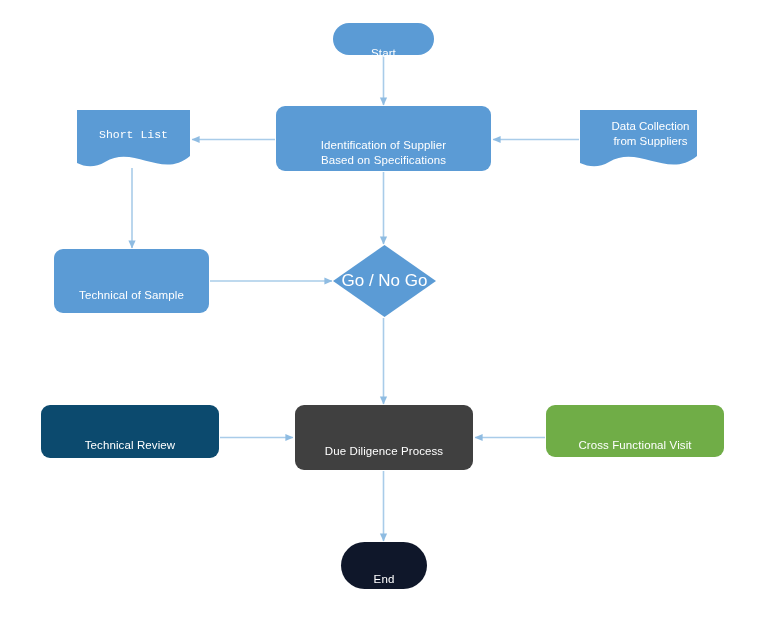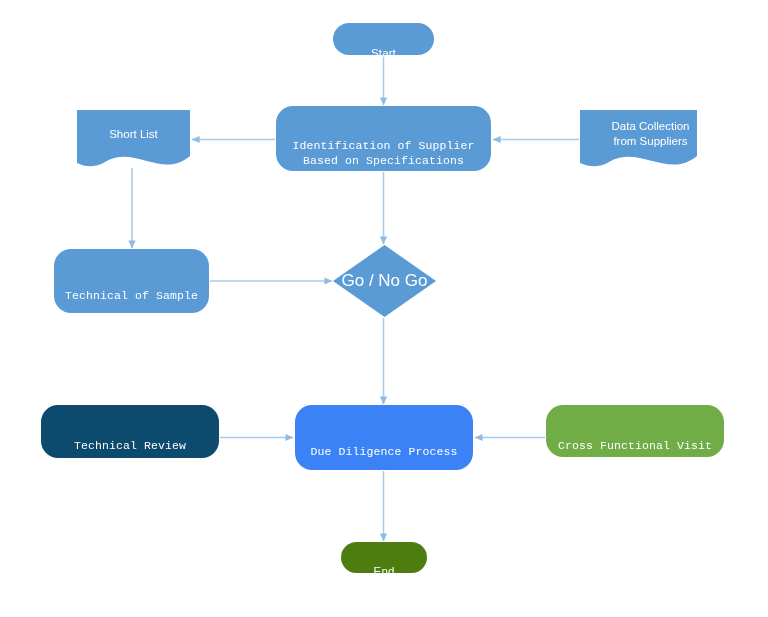--- a/index.html
+++ b/index.html
@@ -34,22 +34,21 @@
   .node .label {
     display: block;
     white-space: pre-line;
     padding: 0 6px;
     margin-top: 28px;
   }
   .terminator {
     border-radius: 999px;
   }
   .process {
-    border-radius: 17px;
-    font-family: Liberation Mono, monospace;
+    border-radius: 9px;
   }
   .doc-wrap {
     position: absolute;
     z-index: 3;
   }
   .doc-wrap svg {
     position: absolute;
     left: 0;
     top: 0;
     display: block;
@@ -142,21 +141,21 @@
 
   <div class="node process" id="node-identification" style="left: 276px; top: 106px; width: 215px; height: 65px; background: rgb(91, 155, 213);">
     <span class="label">Identification of Supplier
 Based on Specifications</span>
   </div>
 
   <div class="doc-wrap" id="node-short-list" style="left: 77px; top: 110px; width: 113px; height: 60px;">
     <svg viewBox="0 0 113 60" preserveAspectRatio="none" width="113" height="60">
       <path d="M0,0 H113 V46 C85,70 57,34 28,52 C18,58 8,57 0,53 Z" fill="#5B9BD5"></path>
     </svg>
-    <div class="doc-label" style="height: 48px;">
+    <div class="doc-label" style="height: 48px; font-family: Liberation Mono, monospace;">
       <span>Short List</span>
     </div>
   </div>
 
   <div class="doc-wrap" id="node-data-collection" style="left: 580px; top: 110px; width: 117px; height: 60px; padding-left: 24px;">
     <svg viewBox="0 0 117 60" preserveAspectRatio="none" width="117" height="60">
       <path d="M0,0 H117 V46 C88,70 59,34 29,52 C19,58 9,57 0,53 Z" fill="#5B9BD5"></path>
     </svg>
     <div class="doc-label" style="height: 48px;">
       <span>Data Collection
@@ -174,25 +173,25 @@
     </svg>
     <div class="dia-label">
       <span>Go / No Go</span>
     </div>
   </div>
 
   <div class="node process" id="node-technical-review" style="left: 41px; top: 405px; width: 178px; height: 53px; background: #0c4a6e;">
     <span class="label">Technical Review</span>
   </div>
 
-  <div class="node process" id="node-due-diligence" style="left: 295px; top: 405px; width: 178px; height: 65px; background: #3b82f6;">
+  <div class="node process" id="node-due-diligence" style="left: 295px; top: 405px; width: 178px; height: 65px; background: #404040;">
     <span class="label">Due Diligence Process</span>
   </div>
 
   <div class="node process" id="node-cross-functional-visit" style="left: 546px; top: 405px; width: 178px; height: 52px; background: rgb(112, 173, 71);">
     <span class="label">Cross Functional Visit</span>
   </div>
 
-  <div class="node terminator" id="node-end" style="left: 341px; top: 542px; width: 86px; height: 31px; background: #4d7c0f; justify-content: center;">
+  <div class="node terminator" id="node-end" style="left: 341px; top: 542px; width: 86px; height: 47px; background: #0f172a; justify-content: center;">
     <span class="label">End</span>
   </div>
 
 </div>
 
 </body></html>

